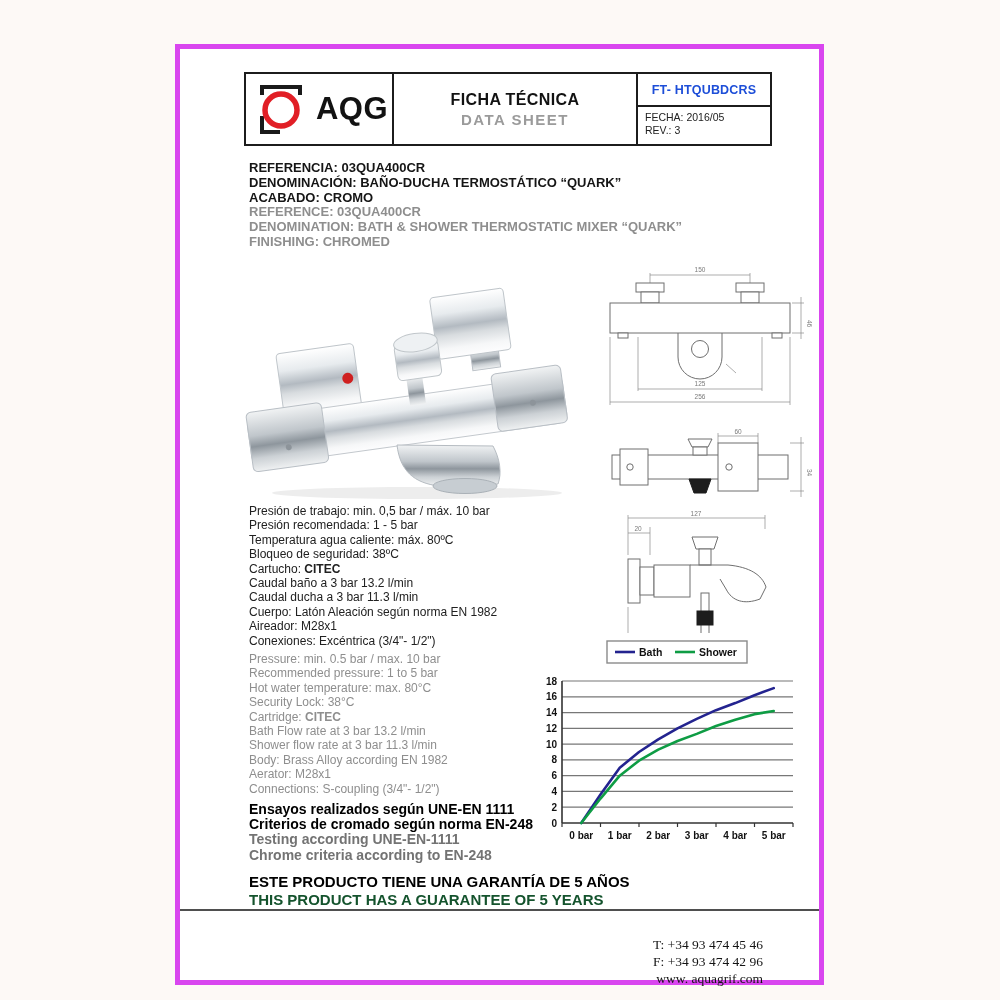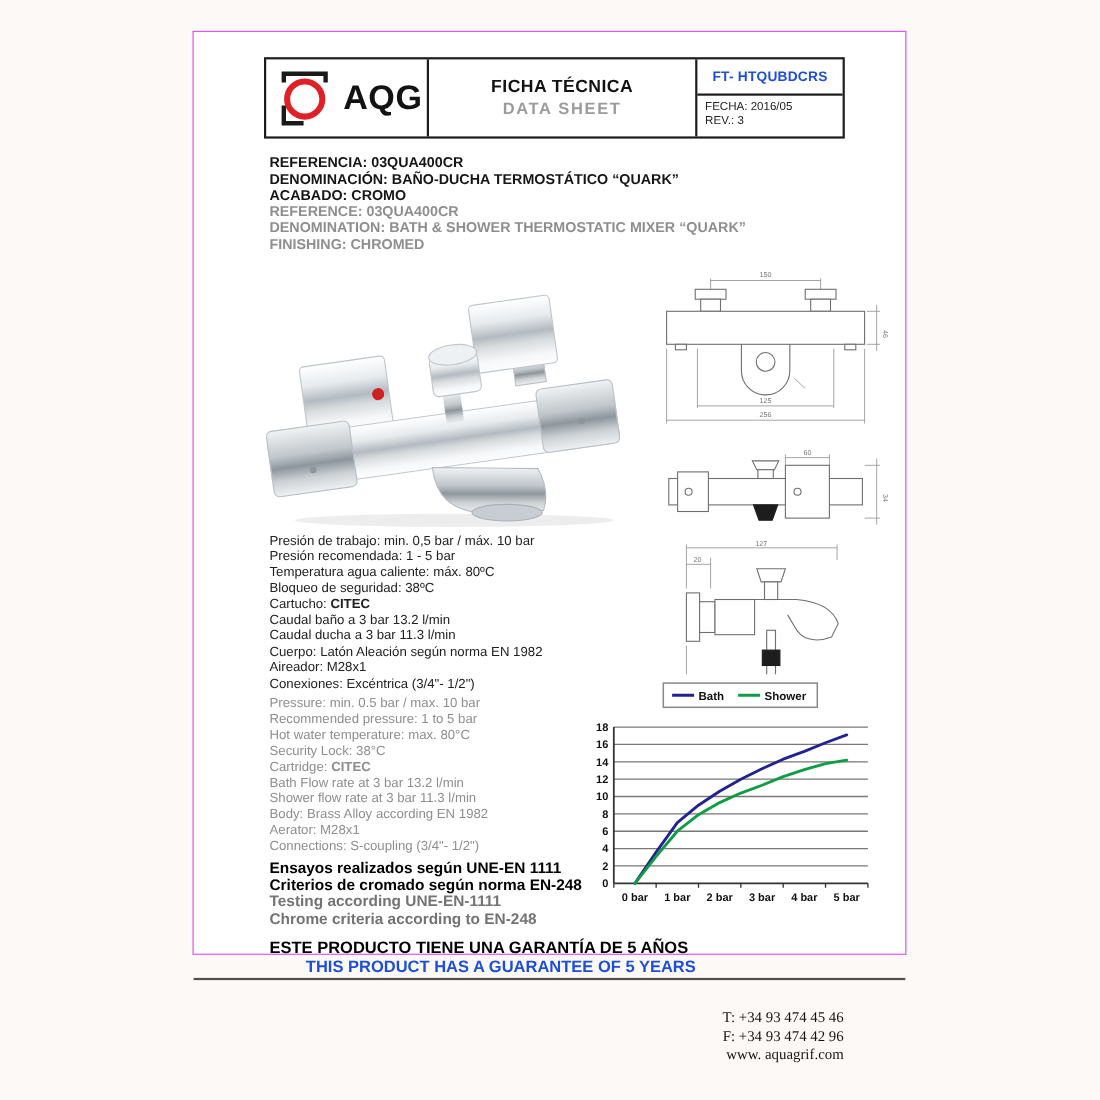--- a/index.html
+++ b/index.html
@@ -3,22 +3,22 @@
 <meta charset="utf-8">
 <style>
   html,body{margin:0;padding:0;}
   body{
     width:1000px;height:1000px;position:relative;
     background:#fdf9f6;
     font-family:"Liberation Sans", sans-serif;
     -webkit-font-smoothing:antialiased;
   }
   .page{
-    position:absolute;left:175px;top:28px;width:649px;height:840px;
-    background:#ffffff;border:1px solid #d946ef;box-sizing:border-box;
+    position:absolute;left:175px;top:44px;width:649px;height:941px;
+    background:#ffffff;border:5px solid #d946ef;box-sizing:border-box;
   }
   
   .header-table{
     position:absolute;left:64px;top:23px;width:528px;height:74px;
     display:flex;border:2px solid #1c1c1c;box-sizing:border-box;background:#fff;
   }
   .cell-logo{width:146px;border-right:2px solid #1c1c1c;display:flex;align-items:center;justify-content:center;}
   .cell-title{width:242px;border-right:2px solid #1c1c1c;display:flex;flex-direction:column;align-items:center;justify-content:center;gap:2px;}
   .title-es{font-weight:bold;font-size:16px;color:#121212;letter-spacing:.4px;}
   .title-en{font-weight:bold;font-size:15px;color:#9b9b9b;letter-spacing:1.5px;}
@@ -43,21 +43,21 @@
 
   
   .specs{position:absolute;left:69px;font-size:12px;line-height:14.4px;color:#212121;white-space:nowrap;}
   .specs-en{color:#8e8e8e;}
   .specs b{font-weight:bold;}
 
   .testing{position:absolute;left:69px;top:753px;font-size:14px;font-weight:bold;line-height:15.2px;white-space:nowrap;}
   .testing .en{color:#737373;}
 
   .warranty{position:absolute;left:69px;top:824px;font-size:15px;font-weight:bold;line-height:18px;white-space:nowrap;}
-  .warranty .en{color:#1d4ed8;margin-left:33px;}
+  .warranty .en{color:#14532d;}
 
   .footer-divider{position:absolute;left:0;top:860px;width:100%;border-top:2px solid #4f4f4f;}
   .footer{position:absolute;left:0;top:866px;width:100%;height:72px;font-family:"Liberation Serif", serif;font-size:13.5px;color:#141414;}
   .footer-left{position:absolute;left:69px;top:5px;line-height:16.8px;}
   .company{font-weight:bold;}
   .footer-right{position:absolute;right:56px;top:22px;text-align:right;line-height:16.8px;}
 
   .chart{position:absolute;left:365px;top:582px;}
 </style>
 </head>

